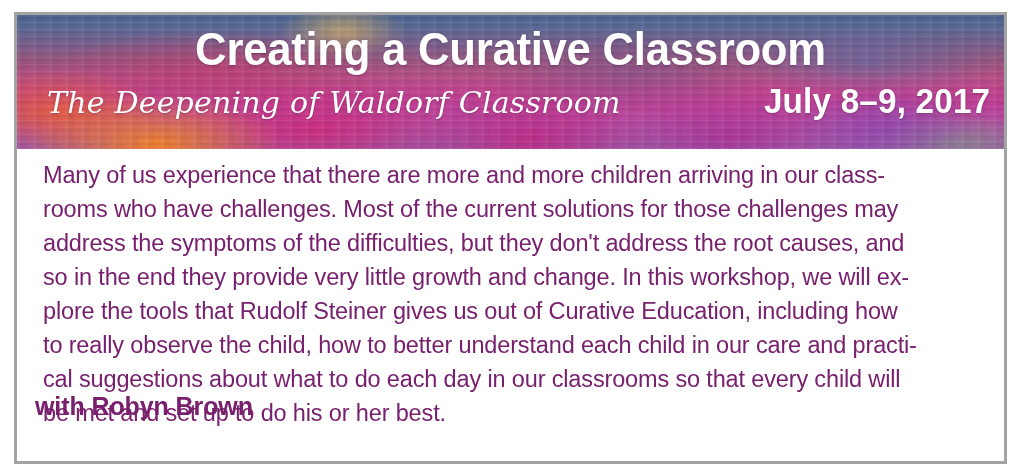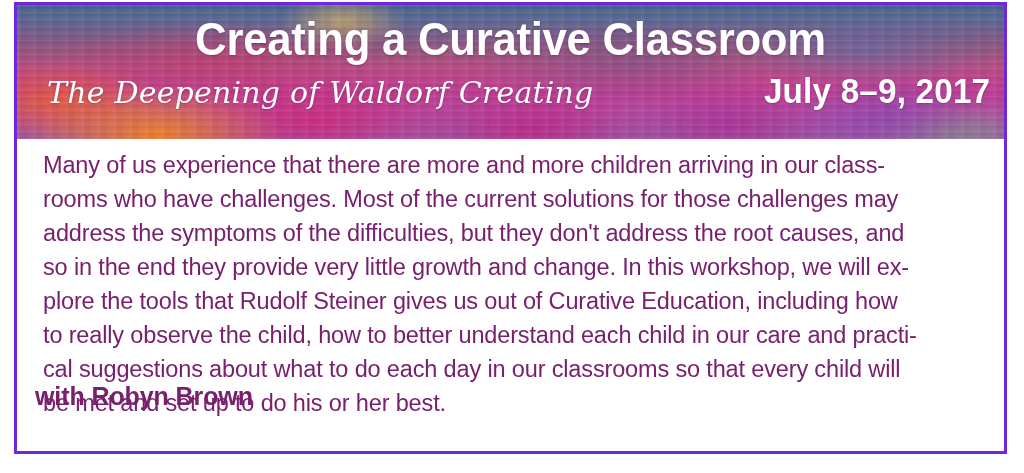--- a/index.html
+++ b/index.html
@@ -11,24 +11,24 @@
     width: 1024px;
     height: 473px;
     overflow: hidden;
     font-family: "Liberation Sans", sans-serif;
   }
 
   
   .flyer {
     position: absolute;
     left: 14px;
-    top: 2px;
+    top: 12px;
     width: 993px;   
     height: 452px;
-    border: 3px solid #6d28d9;
+    border: 3px solid #a3a3a3;
     box-sizing: border-box;
     background: #ffffff;
   }
 
   
   .banner {
     position: relative;
     height: 134px;
     overflow: hidden;
     background: #6a3a6e;
@@ -178,21 +178,21 @@
 
 <div class="flyer">
 
   <div class="banner">
     <div class="banner-art"></div>
     <div class="banner-streaks"></div>
     <div class="banner-streaks-v"></div>
 
     <div class="banner-text">
       <div class="banner-title">Creating a Curative Classroom</div>
-      <div class="banner-subtitle">The Deepening of Waldorf Creating</div>
+      <div class="banner-subtitle">The Deepening of Waldorf Classroom</div>
       <div class="banner-date">July 8–9, 2017</div>
     </div>
   </div>
 
   <div class="body-area">
     <p class="desc">Many of us experience that there are more and more children arriving in our class-
 rooms who have challenges. Most of the current solutions for those challenges may
 address the symptoms of the difficulties, but they don't address the root causes, and
 so in the end they provide very little growth and change.  In this workshop, we will ex-
 plore the tools that Rudolf Steiner gives us out of Curative Education, including how

